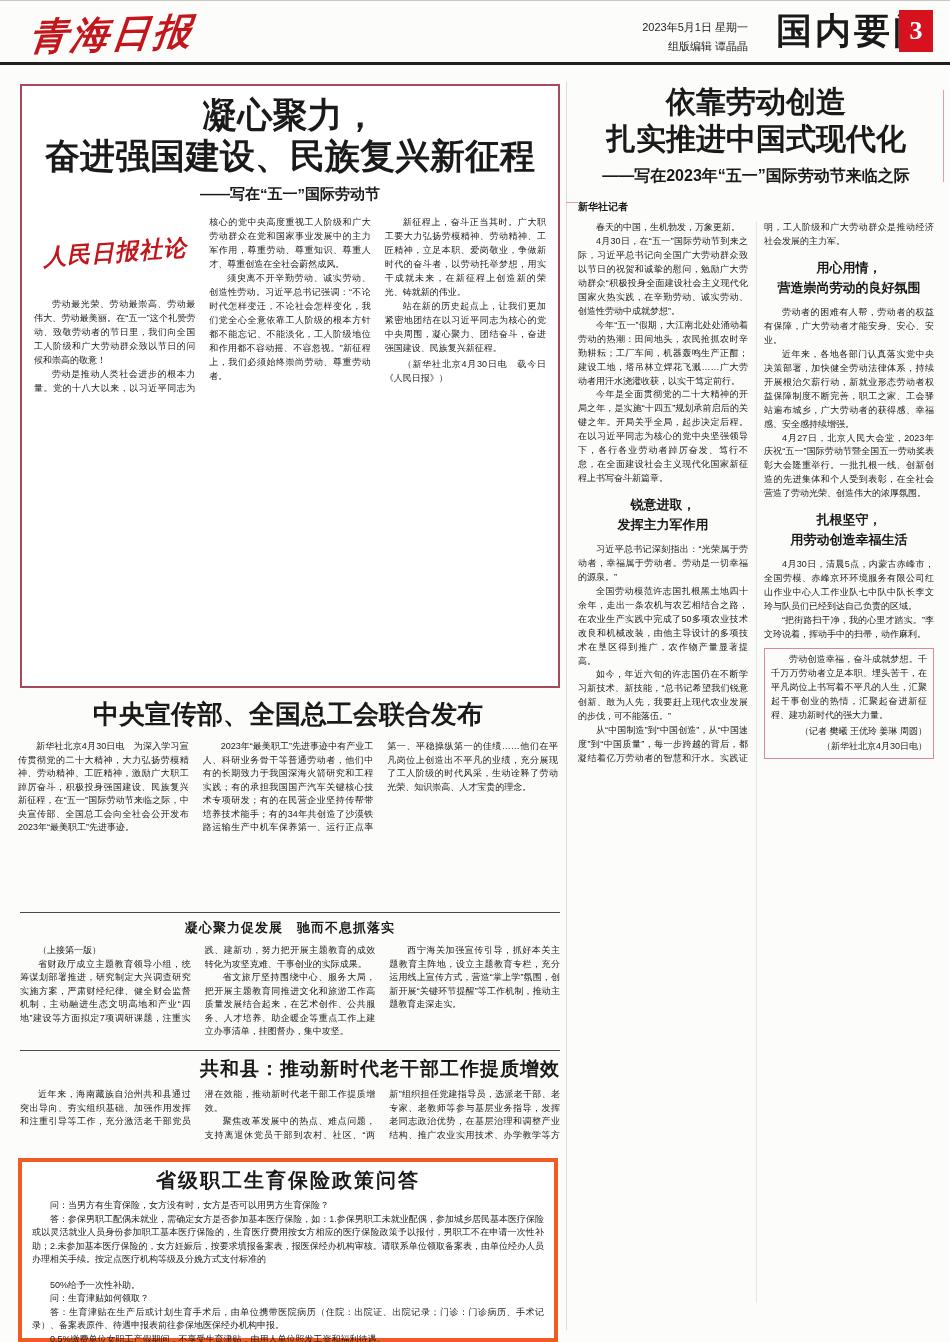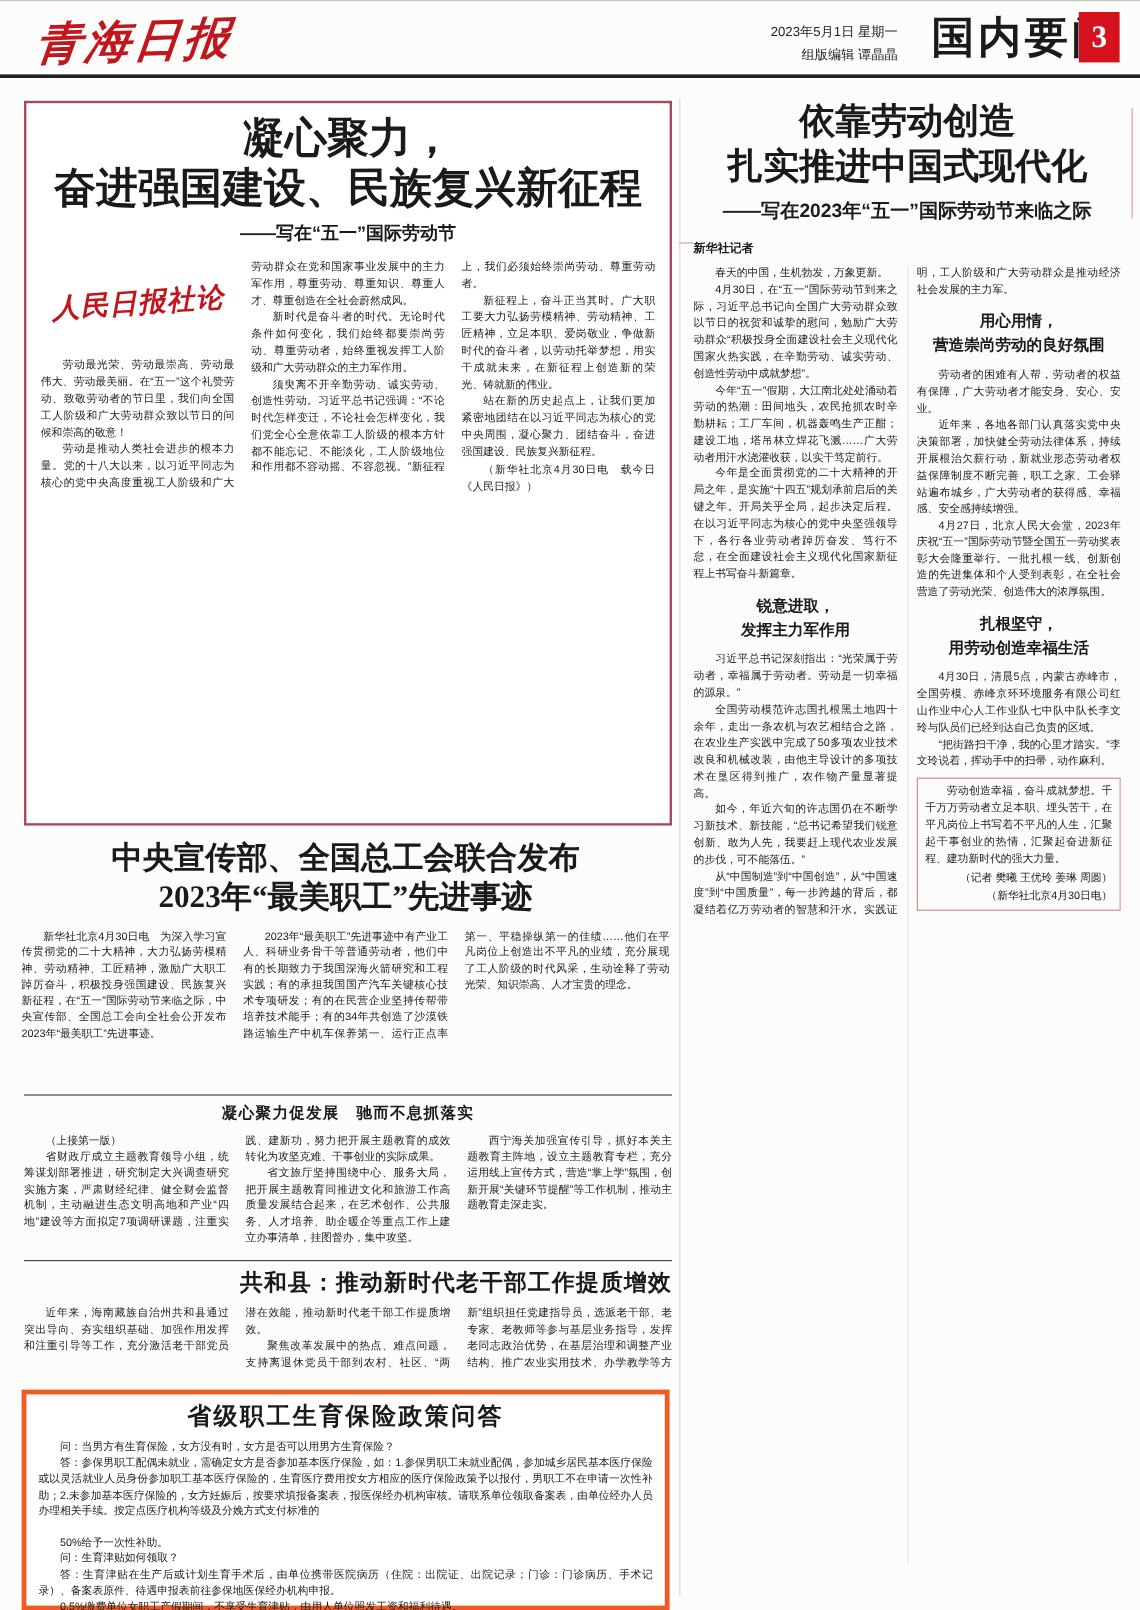--- a/index.html
+++ b/index.html
@@ -114,32 +114,30 @@
       <div>凝心聚力，</div>
       <div>奋进强国建设、民族复兴新征程</div>
     </div>
     <div class="ed-sub">——写在“五一”国际劳动节</div>
     <div class="ed-body">
       <div class="ed-logo">
         <span>人民日报社论</span>
       </div>
       <p class="body-p">劳动最光荣、劳动最崇高、劳动最伟大、劳动最美丽。在“五一”这个礼赞劳动、致敬劳动者的节日里，我们向全国工人阶级和广大劳动群众致以节日的问候和崇高的敬意！</p>
       <p class="body-p">劳动是推动人类社会进步的根本力量。党的十八大以来，以习近平同志为核心的党中央高度重视工人阶级和广大劳动群众在党和国家事业发展中的主力军作用，尊重劳动、尊重知识、尊重人才、尊重创造在全社会蔚然成风。</p>
-      <p class="body-p">新时代是奋斗者的时代。无论时代条件如何变化，我们始终都要崇尚劳动、尊重劳动者，始终重视发挥工人阶级和广大劳动群众的主力军作用。</p>
       <p class="body-p">须臾离不开辛勤劳动、诚实劳动、创造性劳动。习近平总书记强调：“不论时代怎样变迁，不论社会怎样变化，我们党全心全意依靠工人阶级的根本方针都不能忘记、不能淡化，工人阶级地位和作用都不容动摇、不容忽视。”新征程上，我们必须始终崇尚劳动、尊重劳动者。</p>
       <p class="body-p">新征程上，奋斗正当其时。广大职工要大力弘扬劳模精神、劳动精神、工匠精神，立足本职、爱岗敬业，争做新时代的奋斗者，以劳动托举梦想，用实干成就未来，在新征程上创造新的荣光、铸就新的伟业。</p>
       <p class="body-p">站在新的历史起点上，让我们更加紧密地团结在以习近平同志为核心的党中央周围，凝心聚力、团结奋斗，奋进强国建设、民族复兴新征程。</p>
       <p class="ending-p">（新华社北京4月30日电　载今日《人民日报》）</p>
     </div>
   </div>
 
   <div class="mw">
     <div class="mw-h">
       <div>中央宣传部、全国总工会联合发布</div>
-      <div>2023年“最美职工”先进事迹</div>
     </div>
     <div class="mw-body">
       <p class="body-p">新华社北京4月30日电　为深入学习宣传贯彻党的二十大精神，大力弘扬劳模精神、劳动精神、工匠精神，激励广大职工踔厉奋斗，积极投身强国建设、民族复兴新征程，在“五一”国际劳动节来临之际，中央宣传部、全国总工会向全社会公开发布2023年“最美职工”先进事迹。</p>
       <p class="body-p">2023年“最美职工”先进事迹中有产业工人、科研业务骨干等普通劳动者，他们中有的长期致力于我国深海火箭研究和工程实践；有的承担我国国产汽车关键核心技术专项研发；有的在民营企业坚持传帮带培养技术能手；有的34年共创造了沙漠铁路运输生产中机车保养第一、运行正点率第一、平稳操纵第一的佳绩……他们在平凡岗位上创造出不平凡的业绩，充分展现了工人阶级的时代风采，生动诠释了劳动光荣、知识崇高、人才宝贵的理念。</p>
     </div>
   </div>
 
   <div class="h-rule" style="top:912px;"></div>
 
   <div class="cont">

